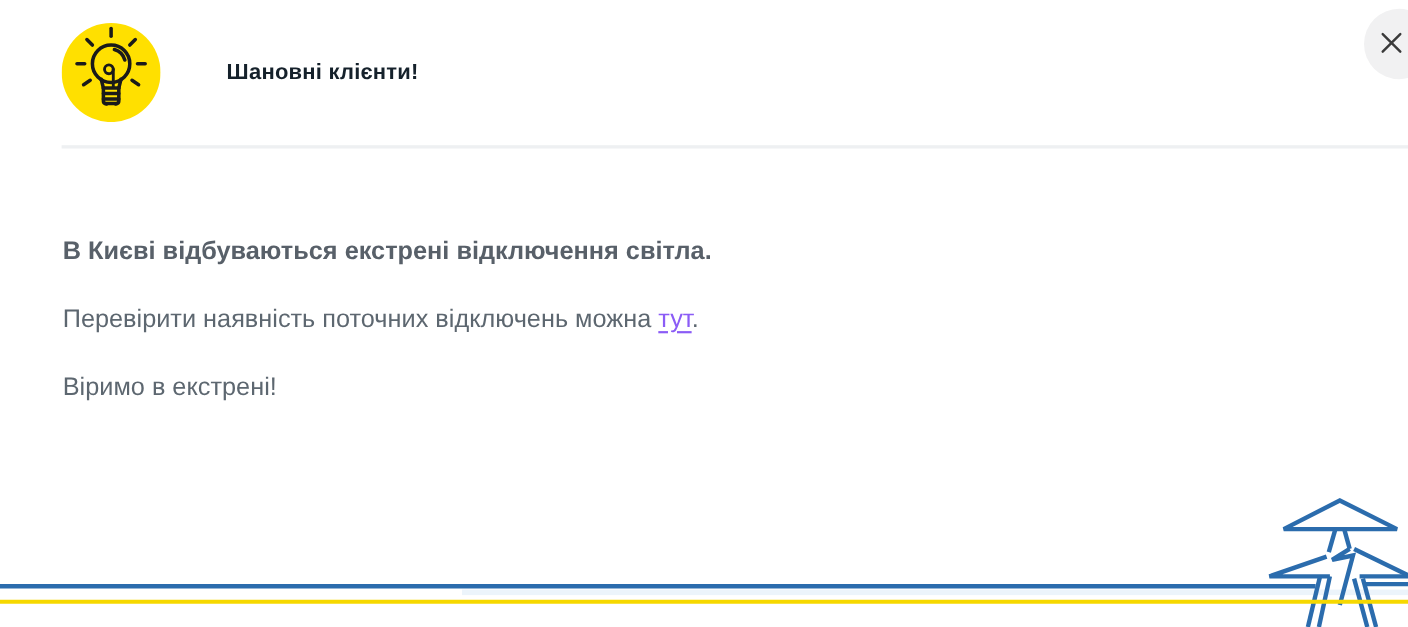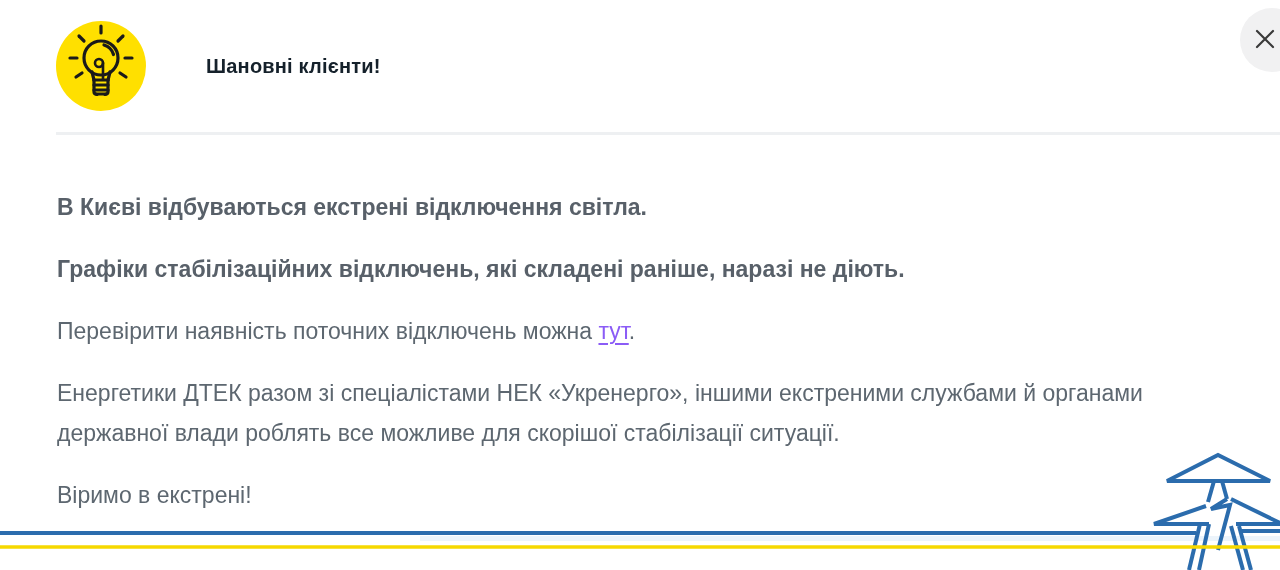--- a/index.html
+++ b/index.html
@@ -42,21 +42,21 @@
     display: flex; align-items: center;
     padding-left: 14px;
   }
   .divider {
     margin-left: 56px;
     border-top: 3px solid #eef0f2;
   }
 
   
   .content {
-    padding: 52px 57px 0 57px;
+    padding: 72px 57px 0 57px;
   }
   .content p {
     font-size: 23px;
     line-height: 40px;
     color: #5d6770;
     margin: 0 0 22px 0;
     max-width: 1160px;
   }
   .content p.bold { font-weight: 700; color: #586069; }
   a.inline-link {
@@ -116,23 +116,21 @@
           <path d="M3 3 L19 19 M19 3 L3 19" stroke="#3a3a3a" stroke-width="2.2" fill="none" stroke-linecap="round"></path>
         </svg>
       </span>
     </button>
   </div>
 
   <div class="divider"></div>
 
   <div class="content">
     <p class="bold">В Києві відбуваються екстрені відключення світла.</p>
-    <p class="bold">Графіки стабілізаційних відключень, які складені раніше, наразі не діють.</p>
     <p><span>Перевірити наявність поточних відключень можна </span><a class="inline-link">тут</a><span>.</span></p>
-    <p>Енергетики ДТЕК разом зі спеціалістами НЕК «Укренерго», іншими екстреними службами й органами державної влади роблять все можливе для скорішої стабілізації ситуації.</p>
     <p>Віримо в екстрені!</p>
   </div>
 
   <svg class="footer-art" viewBox="0 0 1280 570" width="1280" height="570">
 
     <rect x="420" y="536" width="860" height="5" fill="#dcebf7" opacity="0.55"></rect>
 
     <g stroke="#2B6CAD" stroke-width="4" fill="none">
       <path d="M0 533 H1196"></path>
       <path d="M1240 531 H1280"></path>

